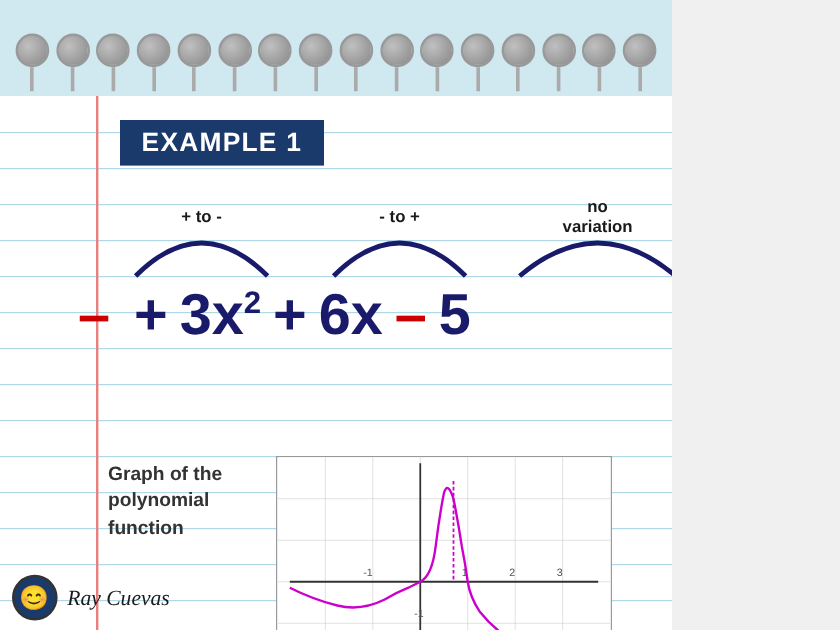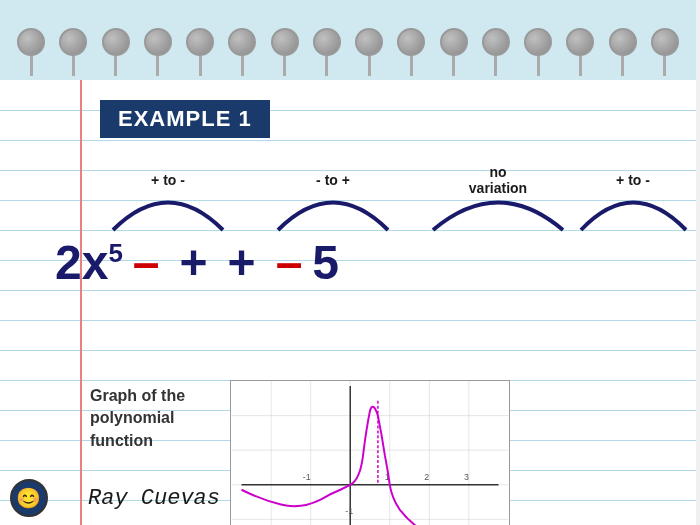--- a/index.html
+++ b/index.html
@@ -5,21 +5,21 @@
     * { margin: 0; padding: 0; box-sizing: border-box; }
     body {
       width: 700px;
       height: 525px;
       overflow: hidden;
       font-family: Arial, sans-serif;
       background: #f0f0f0;
     }
 
     .main-container {
-      width: 696px;
+      width: 560px;
       height: 525px;
       background: #f9a8d4;
       position: relative;
       overflow: hidden;
     }
 
     
     .top-decoration {
       width: 100%;
       height: 80px;
@@ -184,25 +184,24 @@
       display: flex;
       align-items: center;
       justify-content: center;
     }
 
     .avatar-face {
       font-size: 20px;
     }
 
     .author-name {
-      font-family: Liberation Mono, monospace;
-      font-size: 22px;
+      font-family: Liberation Serif, serif;
+      font-size: 18px;
       color: #1a1a1a;
       font-style: italic;
-      margin-left: 32px;
     }
 
     .bottom-right {
       position: absolute;
       bottom: 8px;
       right: 15px;
       font-size: 14px;
       font-weight: bold;
       color: #1a1a1a;
       font-style: italic;
@@ -315,24 +314,25 @@
 
       <path d="M 375 65 Q 440 10 505 65" stroke="#1a1a6b" stroke-width="4" fill="none"></path>
       <text x="440" y="12" text-anchor="middle" font-size="14" font-weight="bold" fill="#1a1a1a">no</text>
       <text x="440" y="28" text-anchor="middle" font-size="14" font-weight="bold" fill="#1a1a1a">variation</text>
 
       <path d="M 523 65 Q 575 10 628 65" stroke="#1a1a6b" stroke-width="4" fill="none"></path>
       <text x="575" y="20" text-anchor="middle" font-size="14" font-weight="bold" fill="#1a1a1a">+ to -</text>
     </svg>
 
     <div style="position:absolute;top:155px;left:55px;display:flex;align-items:baseline;">
-      <span class="term">2x<sup>5</sup></span>
       <span class="operator" style="margin:0 10px;">–</span>
       <span class="operator plus" style="margin:0 10px;">+</span>
+      <span class="term">3x<sup>2</sup></span>
       <span class="operator plus" style="margin:0 10px;">+</span>
+      <span class="term">6x</span>
       <span class="operator" style="margin:0 10px;">–</span>
       <span class="term">5</span>
     </div>
 
     <div class="graph-label">
       <span style="white-space:pre-line;">Graph of the
 polynomial
 function</span>
     </div>
 

